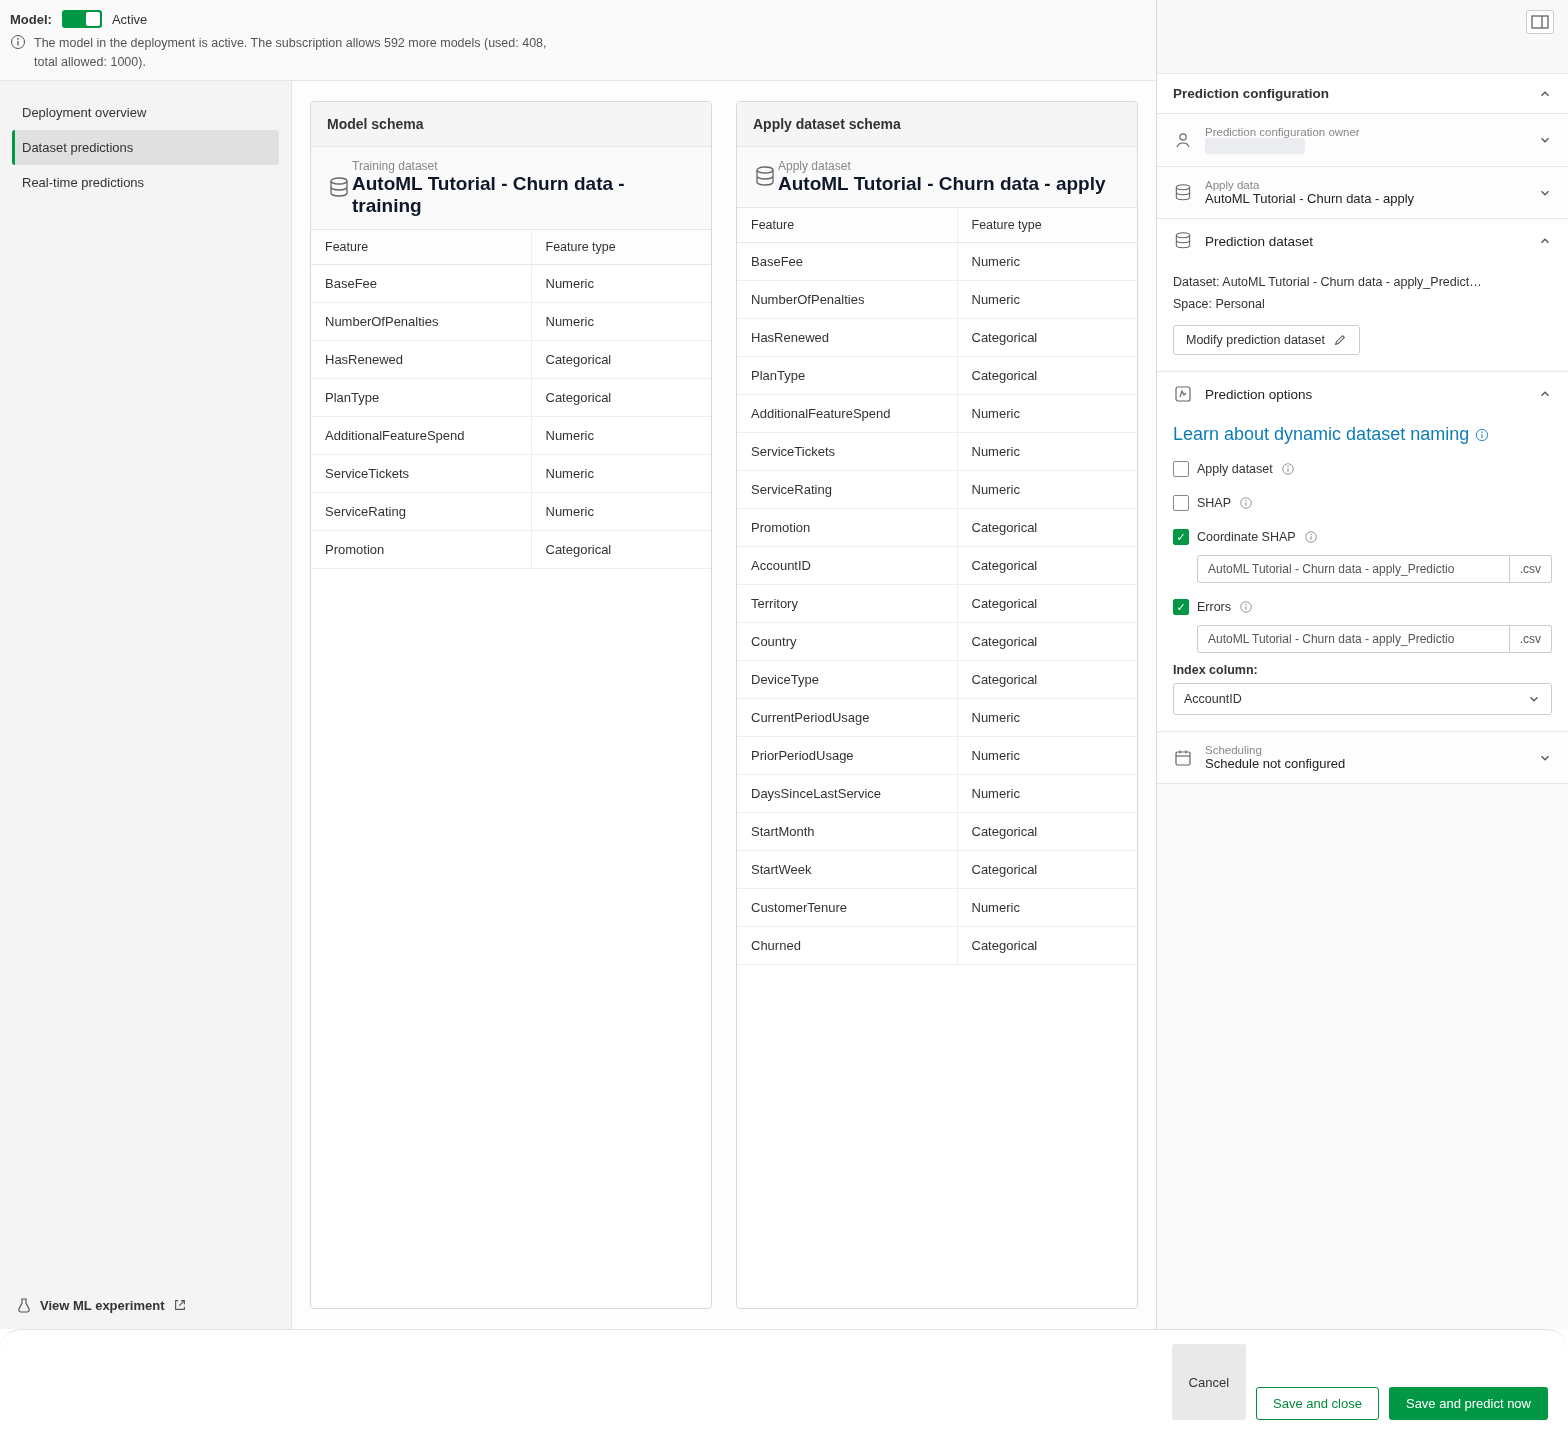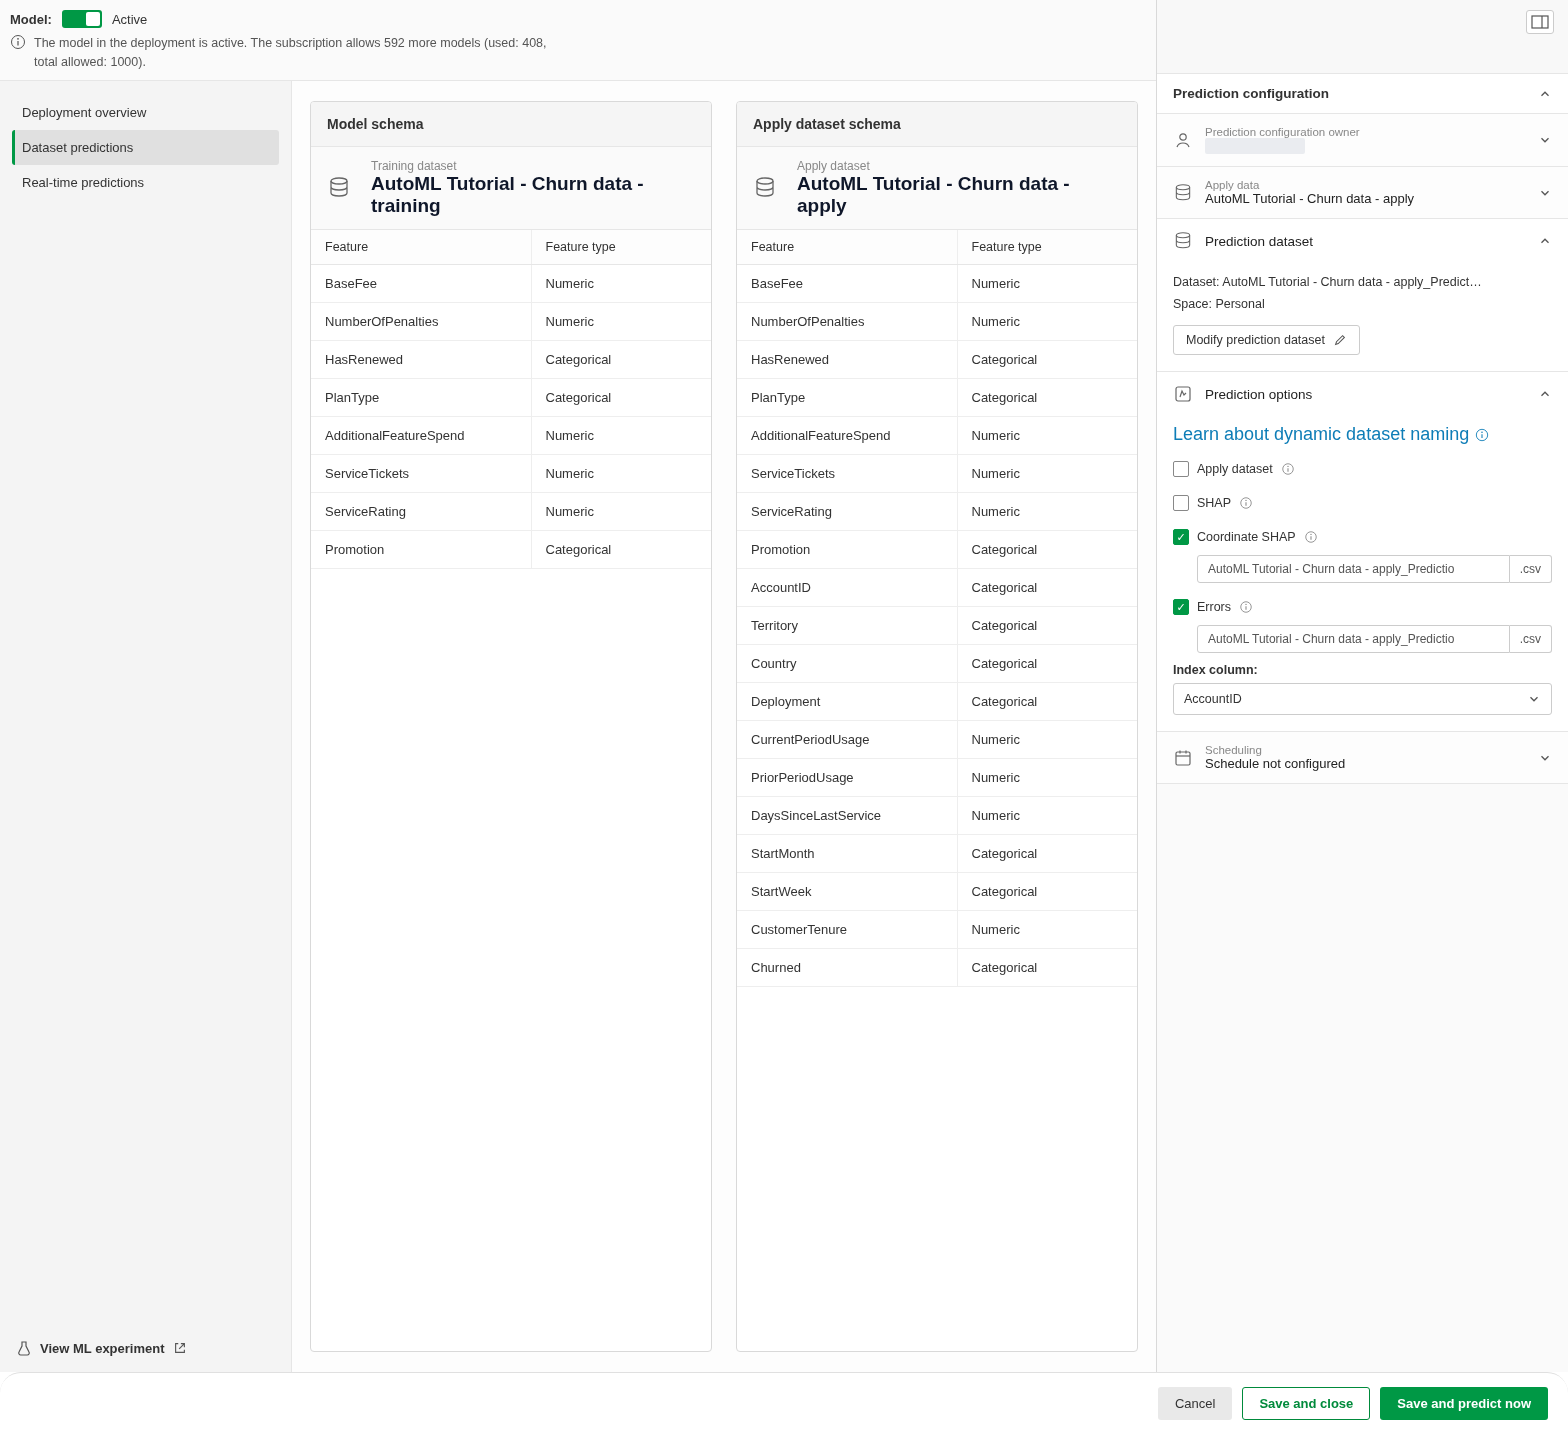--- a/index.html
+++ b/index.html
@@ -20,21 +20,21 @@
 .main-area { display: flex; flex: 1; overflow: hidden; }
 .sidebar { width: 292px; background: #f4f4f4; display: flex; flex-direction: column; border-right: 1px solid #e6e6e6;}
 .sidebar-nav { padding: 14px 12px; }
 .nav-item { padding: 10px 10px; font-size: 13px; color: #333; cursor: pointer; border-radius: 3px;}
 .nav-item.active { background: #e0e0e0; border-left: 3px solid #009845; padding-left:7px; font-weight:500;}
 .sidebar-bottom { margin-top: auto; padding: 16px; display:flex; align-items:center; gap:8px; color:#333; font-size:13px; cursor:pointer;font-weight:bold;}
 
 .content { flex: 1; display: flex; gap: 24px; padding: 20px 18px; background:#fdfdfd; overflow:hidden;}
 .schema-card { flex: 1; border: 1px solid #d9d9d9; border-radius: 4px; display:flex; flex-direction:column; background:#fff; overflow:hidden;}
 .schema-title { padding: 14px 16px; font-weight: 600; font-size: 14px; background:#f5f5f5; border-bottom:1px solid #e6e6e6;}
-.dataset-header { display:flex; align-items:center; gap:20px; padding:12px 16px; border-bottom:1px solid #e6e6e6; background:#fafafa;}
+.dataset-header { display:flex; align-items:center; gap:1px; padding:12px 16px; border-bottom:1px solid #e6e6e6; background:#fafafa;}
 .db-icon { width:24px; height:24px; flex-shrink:0; color:#666;}
 .dsh-meta { display:flex; flex-direction:column;}
 .dsh-label { font-size:12px; color:#888;}
 .dsh-name { font-size:19px; font-weight:700; color:#0f172a;}
 .feat-table { width:100%; border-collapse:collapse;}
 .feat-table th { text-align:left; font-weight:500; font-size:12.5px; color:#333; padding:10px 14px; border-bottom:1px solid #e6e6e6; background:#fdfdfd;}
 .feat-table td { padding:11px 14px; border-bottom:1px solid #eee; font-size:13px; color:#333;}
 .feat-table th:first-child, .feat-table td:first-child { width: 55%; border-right:1px solid #eee;}
 .feat-table-wrap { flex:1; overflow-y:auto;}
 
@@ -62,21 +62,21 @@
 .file-input{ flex:1; border:1px solid #ccc; border-radius:3px 0 0 3px; padding:6px 10px; font-size:12px; color:#555; background:#fff; min-width:0;}
 .file-ext{ border:1px solid #ccc; border-left:none; border-radius:0 3px 3px 0; padding:6px 10px; font-size:12px; color:#555; background:#fff;}
 .field-label{ font-size:12.5px; color:#333; font-weight:600; margin:8px 0 6px 0;}
 .select{ width:100%; border:1px solid #ccc; border-radius:3px; padding:8px 10px; font-size:12.5px; display:flex; justify-content:space-between; align-items:center; background:#fff; cursor:pointer;}
 .redacted { display:inline-block; width:100px; height:16px; background:#eaecf0; border-radius:2px;}
 
 .footer { display:flex; justify-content:flex-end; gap:10px; padding:14px 20px; border-top:1px solid #e0e0e0; background:#fff;border-radius:21px;}
 .btn{ padding:8px 16px; border-radius:3px; font-size:13px; cursor:pointer; border:1px solid transparent;}
 .btn-secondary{ background:#e9e9e9; color:#333;}
 .btn-primary{ background:#009845; color:#fff;}
-.btn-primary.solid{ background:#009845; color:#fff; font-weight:700;}
+.btn-primary.solid{ background:#009845; color:#fff; font-weight:400;margin-top:43px;}
 svg{ display:block;}
 </style>
 </head>
 <body>
 
 <div class="app">
   <div class="main-area">
 
     <div style="flex:1; display:flex; flex-direction:column; overflow:hidden;">
       <div class="header-bar">
@@ -235,21 +235,21 @@
                     </tr>
                     <tr>
                       <td>Territory</td>
                       <td>Categorical</td>
                     </tr>
                     <tr>
                       <td>Country</td>
                       <td>Categorical</td>
                     </tr>
                     <tr>
-                      <td>Deployment</td>
+                      <td>DeviceType</td>
                       <td>Categorical</td>
                     </tr>
                     <tr>
                       <td>CurrentPeriodUsage</td>
                       <td>Numeric</td>
                     </tr>
                     <tr>
                       <td>PriorPeriodUsage</td>
                       <td>Numeric</td>
                     </tr>

